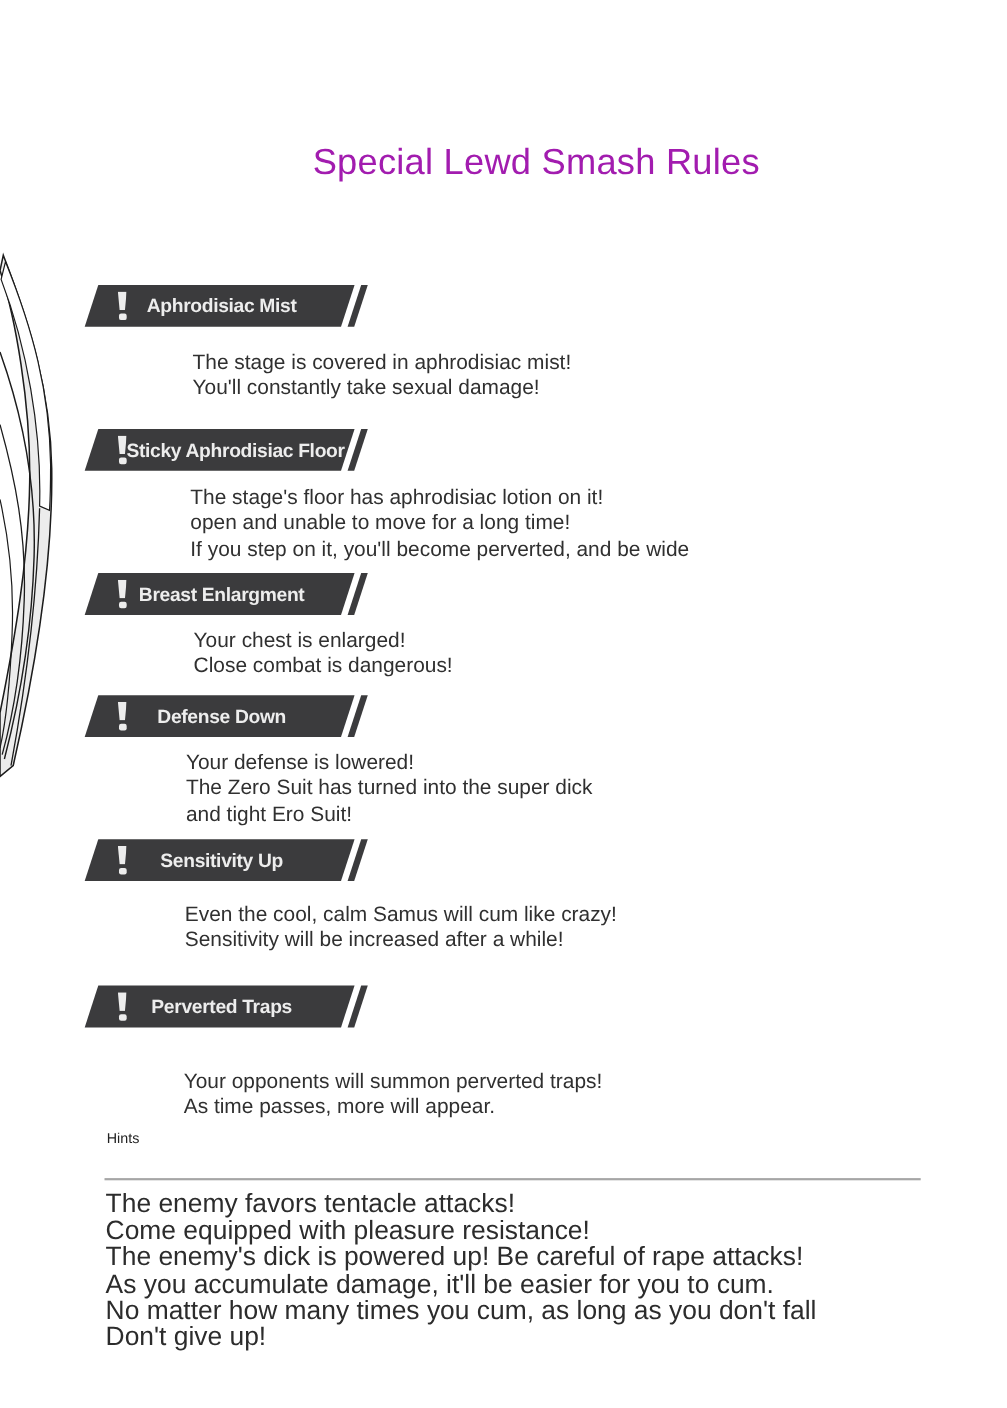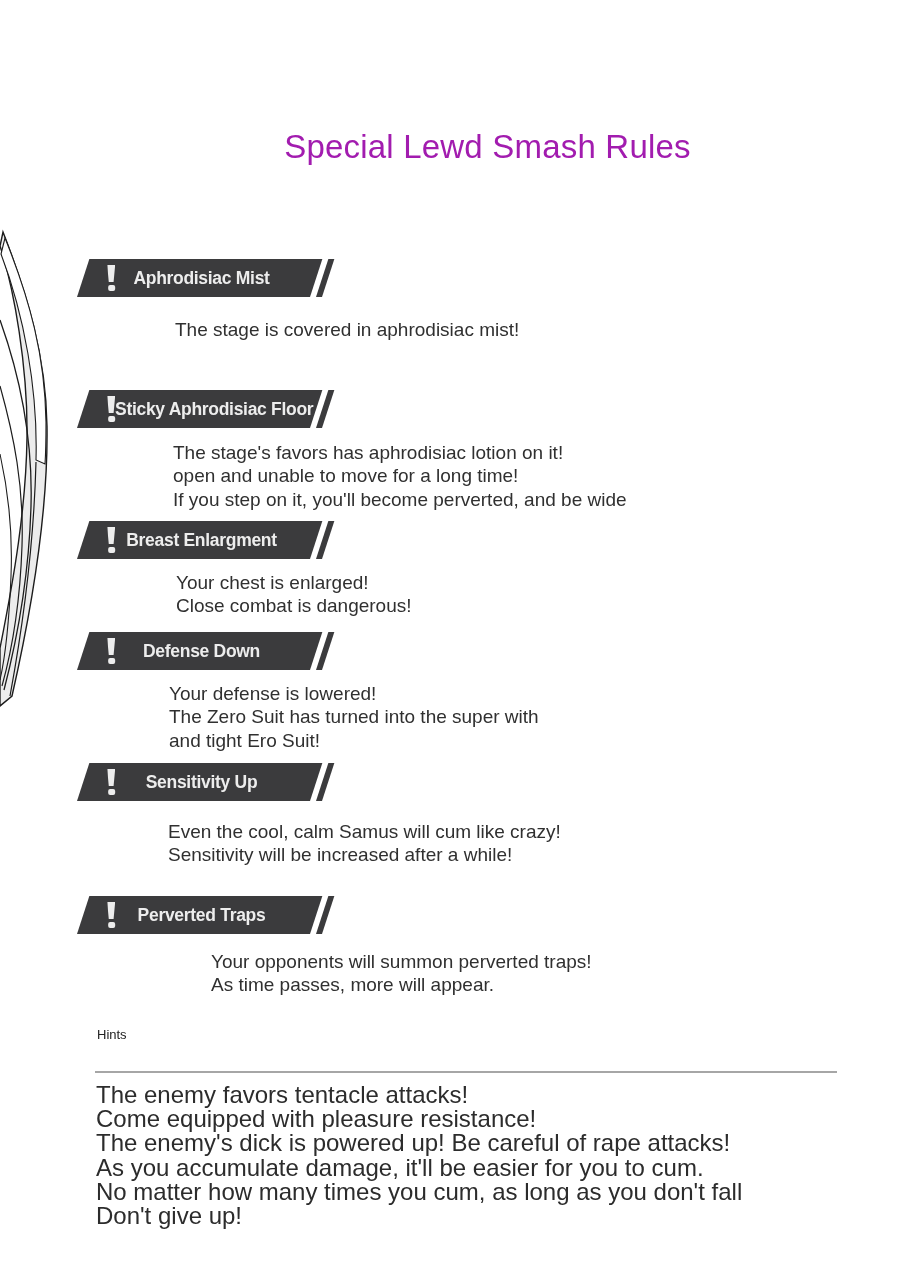--- a/index.html
+++ b/index.html
@@ -101,36 +101,37 @@
           <div class="banner-icon">
             <div class="excl-bar"></div>
             <div class="excl-dot"></div>
           </div>
           <div class="banner-label">Aphrodisiac Mist</div>
         </div>
         <div class="banner-sliver"></div>
       </div>
       <div class="rule-text" style="top: 318px; left: 175px;">
           <div>The stage is covered in aphrodisiac mist!</div>
+          <div>You'll constantly take sexual damage!</div>
         </div>
     </div>
 
     <div>
       <div class="banner" style="top: 390px;">
         <div class="banner-main">
           <div class="banner-icon">
             <div class="excl-bar"></div>
             <div class="excl-dot"></div>
           </div>
           <div class="banner-label">Sticky Aphrodisiac Floor</div>
         </div>
         <div class="banner-sliver"></div>
       </div>
       <div class="rule-text" style="top: 441px; left: 173px;">
-          <div>The stage's favors has aphrodisiac lotion on it!</div>
+          <div>The stage's floor has aphrodisiac lotion on it!</div>
           <div>open and unable to move for a long time!</div>
           <div>If you step on it, you'll become perverted, and be wide</div>
         </div>
     </div>
 
     <div>
       <div class="banner" style="top: 521px;">
         <div class="banner-main">
           <div class="banner-icon">
             <div class="excl-bar"></div>
@@ -152,21 +153,21 @@
           <div class="banner-icon">
             <div class="excl-bar"></div>
             <div class="excl-dot"></div>
           </div>
           <div class="banner-label">Defense Down</div>
         </div>
         <div class="banner-sliver"></div>
       </div>
       <div class="rule-text" style="top: 682px; left: 169px;">
           <div>Your defense is lowered!</div>
-          <div>The Zero Suit has turned into the super with</div>
+          <div>The Zero Suit has turned into the super dick</div>
           <div>and tight Ero Suit!</div>
         </div>
     </div>
 
     <div>
       <div class="banner" style="top: 763px;">
         <div class="banner-main">
           <div class="banner-icon">
             <div class="excl-bar"></div>
             <div class="excl-dot"></div>
@@ -185,21 +186,21 @@
       <div class="banner" style="top: 896px;">
         <div class="banner-main">
           <div class="banner-icon">
             <div class="excl-bar"></div>
             <div class="excl-dot"></div>
           </div>
           <div class="banner-label">Perverted Traps</div>
         </div>
         <div class="banner-sliver"></div>
       </div>
-      <div class="rule-text" style="top: 950px; left: 167px; margin-left: 44px;">
+      <div class="rule-text" style="top: 972px; left: 167px;">
           <div>Your opponents will summon perverted traps!</div>
           <div>As time passes, more will appear.</div>
         </div>
     </div>
   </div>
 
   <div class="hints-heading">Hints</div>
   <div class="hints-rule"></div>
   <div class="hints-text" id="hints-host">
       <div>The enemy favors tentacle attacks!</div>

